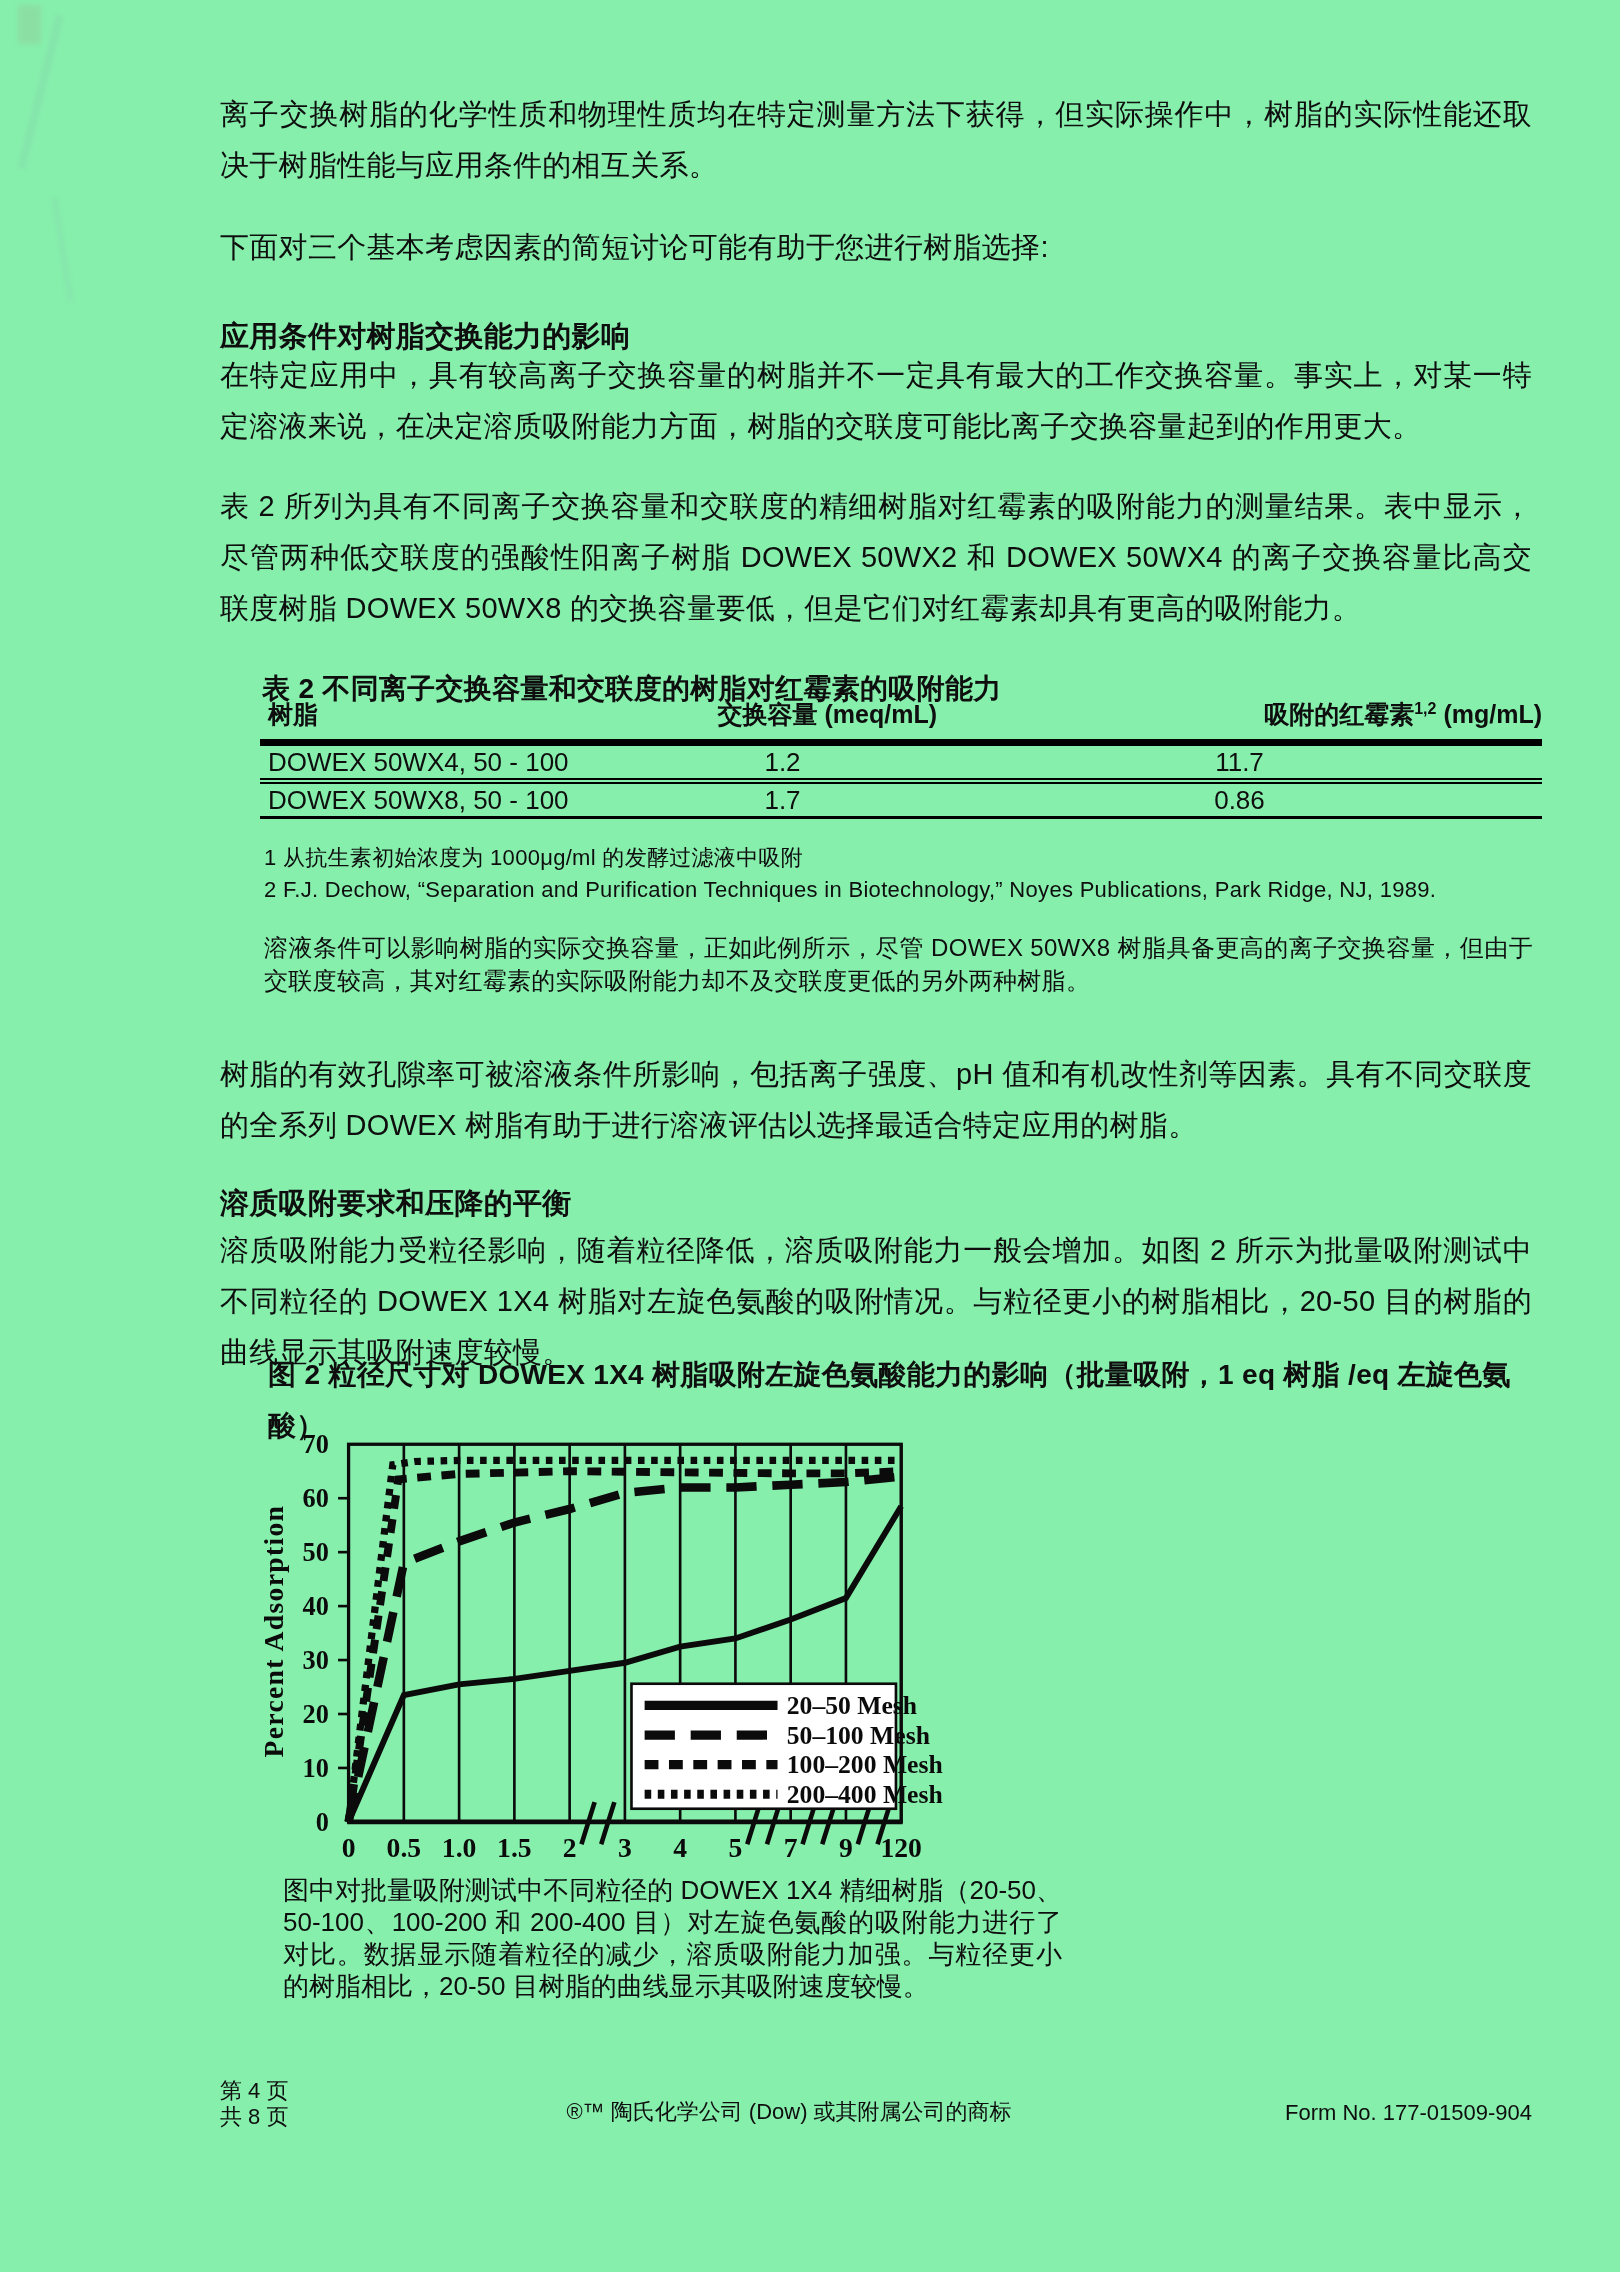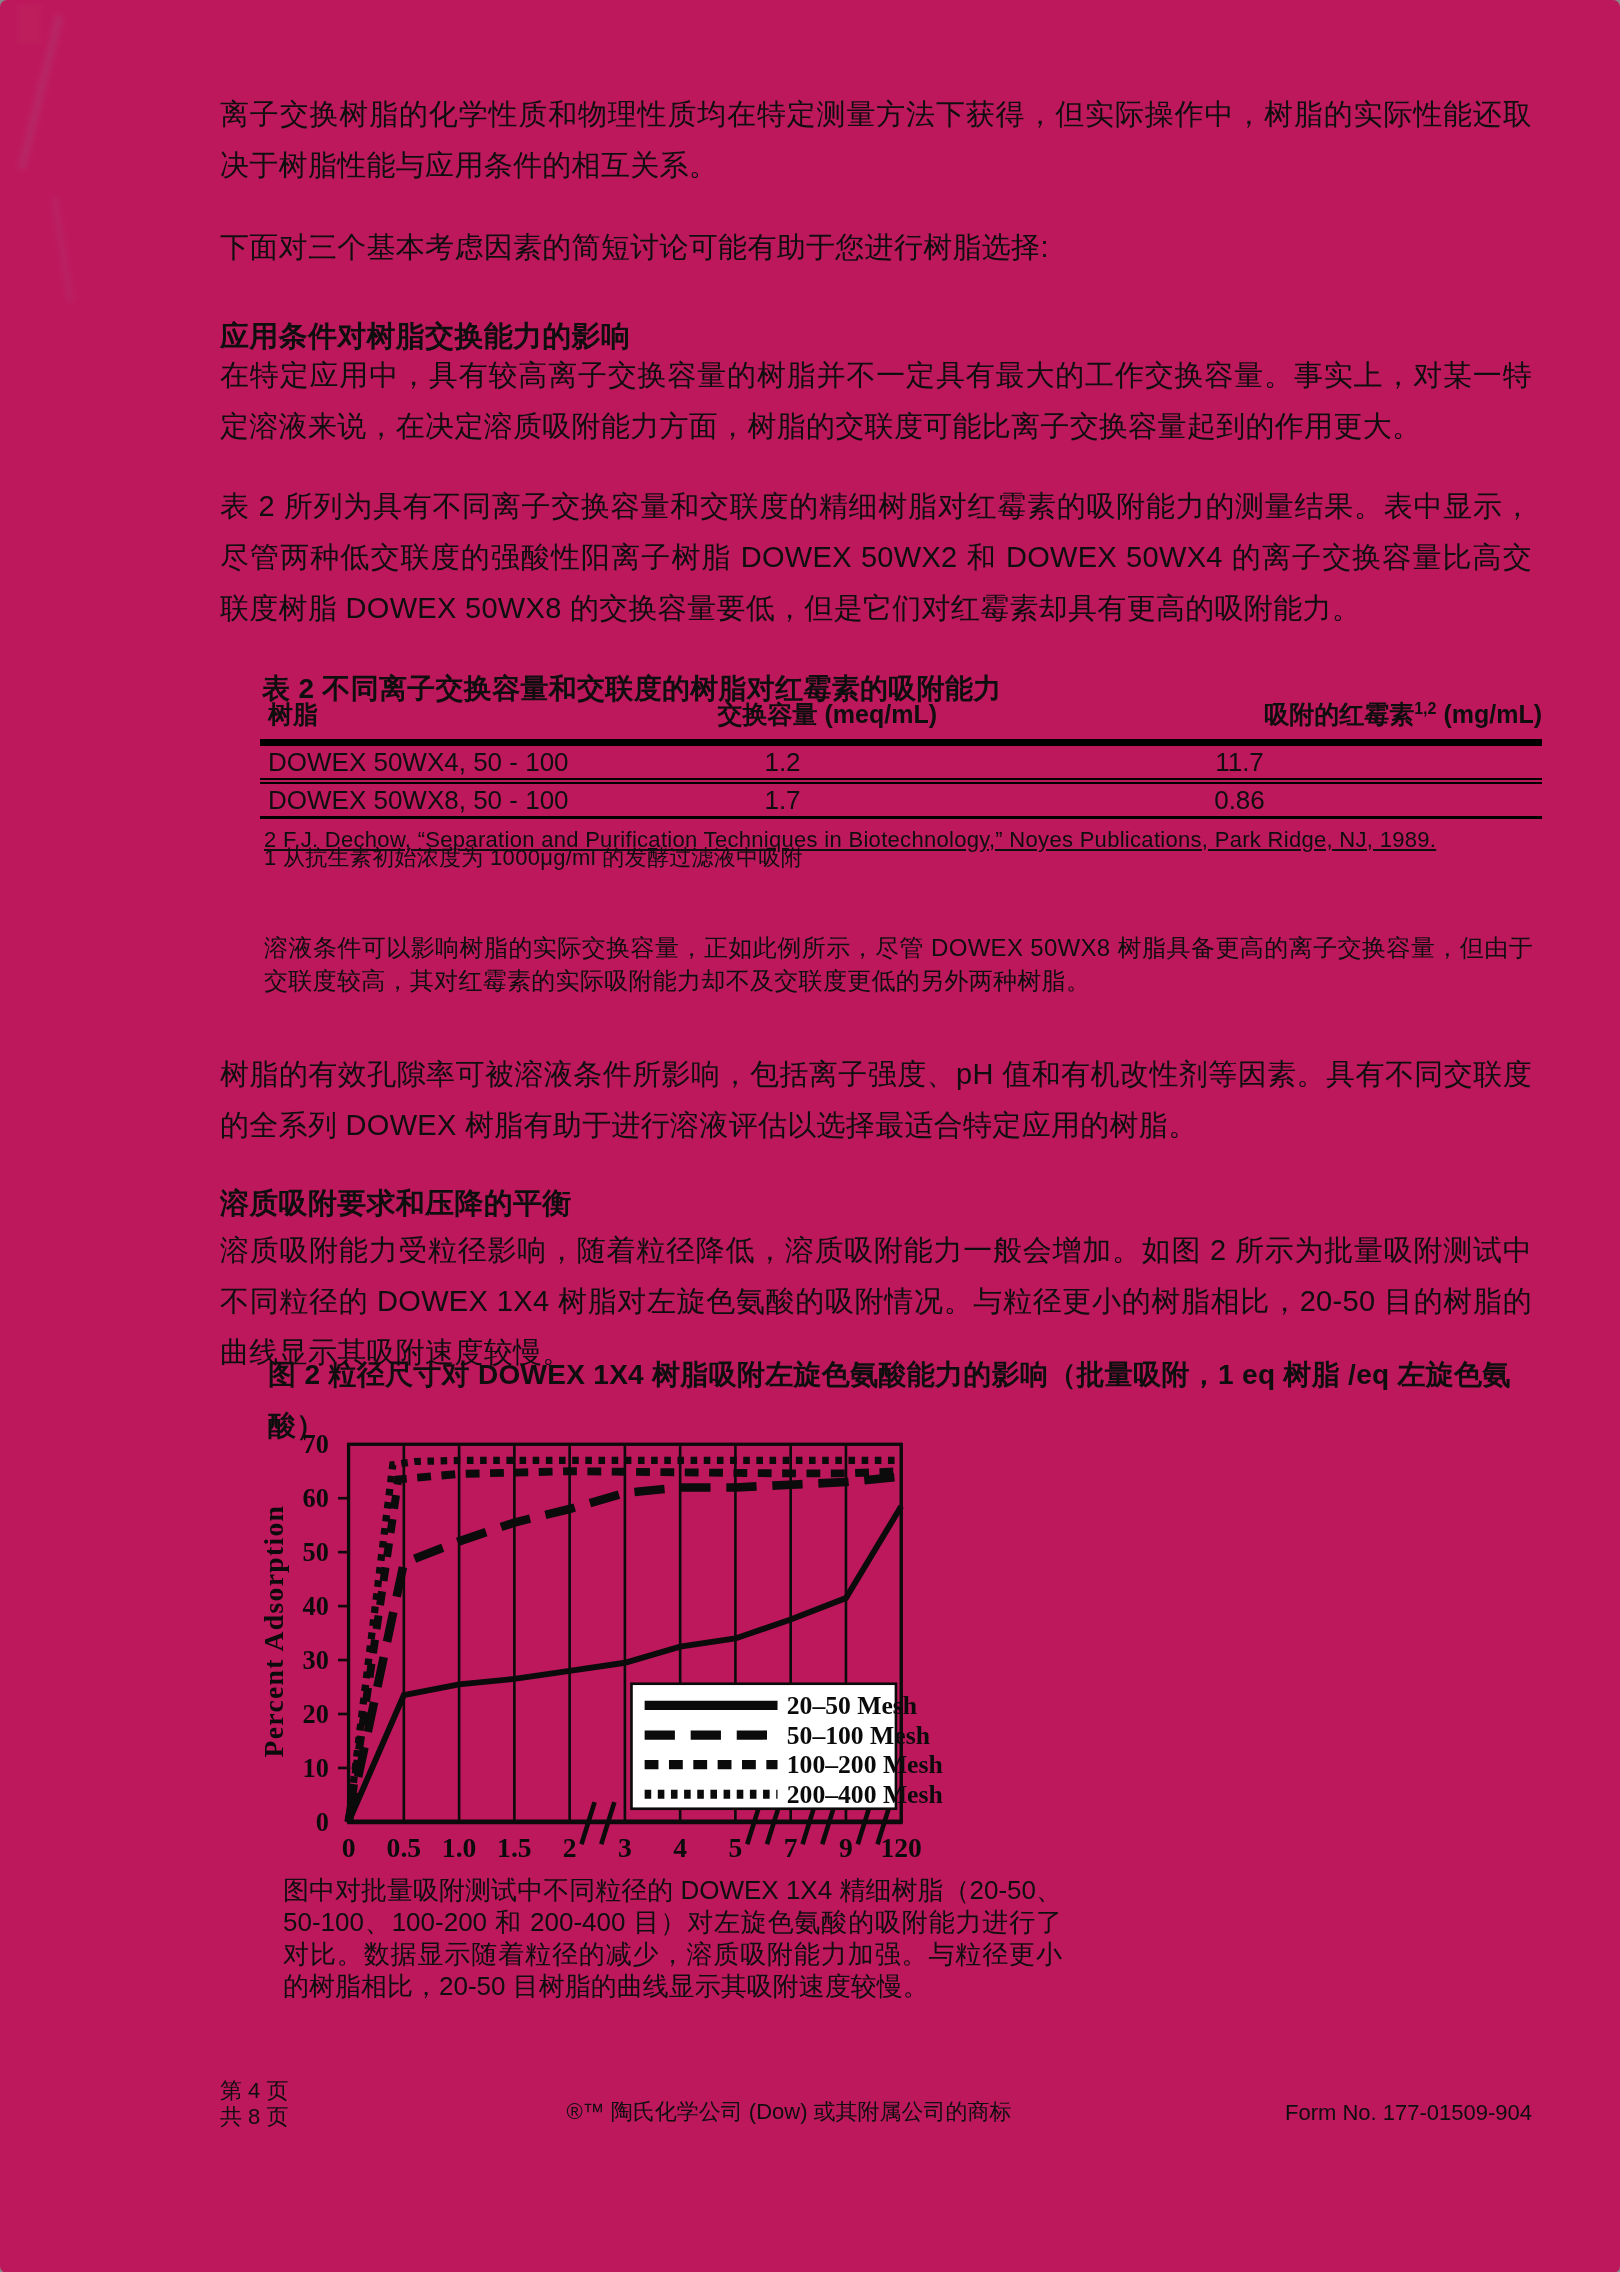--- a/index.html
+++ b/index.html
@@ -1,20 +1,19 @@
 <!DOCTYPE html>
 <html style="font-size:10.5px"><head>
 <meta charset="utf-8">
 <style>
   html,body{margin:0;padding:0;background:#888;}
   .page{
     position:relative;width:1620px;height:2273px;margin:0 auto;
-    background:#be185d;color:#0e0e0e;overflow:hidden;
+    background:#86efac;color:#0e0e0e;overflow:hidden;
     font-family:"Liberation Sans","DejaVu Sans",sans-serif;
-    border-radius:7px;
   }
   .para{
     position:absolute;left:220px;width:1312px;
     font-size:29px;line-height:51px;letter-spacing:0.3px;
     text-align:justify;text-justify:inter-ideograph;
   }
   .single{text-align:left;}
   .h{font-weight:bold;text-align:left;}
   .small{font-size:22px;line-height:30px;}
   .note{font-size:24px;line-height:33px;}
@@ -97,21 +96,21 @@
     </tr>
     <tr class="last">
       <td class="c1">DOWEX 50WX8, 50 - 100</td>
       <td class="c2">1.7</td>
       <td class="c3">0.86</td>
     </tr>
   </tbody>
     </table>
 
   <div class="para small single" style="left:264px;top:843px;width:1269px;">1 从抗生素初始浓度为 1000μg/ml 的发酵过滤液中吸附</div>
-  <div class="para small single" style="left:264px;top:825px;width:1269px;text-decoration:underline;">2 F.J. Dechow, “Separation and Purification Techniques in Biotechnology,” Noyes Publications, Park Ridge, NJ, 1989.</div>
+  <div class="para small single" style="left:264px;top:875px;width:1269px;">2 F.J. Dechow, “Separation and Purification Techniques in Biotechnology,” Noyes Publications, Park Ridge, NJ, 1989.</div>
   <div class="para note" style="left:264px;top:931px;width:1269px;">溶液条件可以影响树脂的实际交换容量，正如此例所示，尽管 DOWEX 50WX8 树脂具备更高的离子交换容量，但由于交联度较高，其对红霉素的实际吸附能力却不及交联度更低的另外两种树脂。</div>
 
   <div class="para" style="top:1049px;">树脂的有效孔隙率可被溶液条件所影响，包括离子强度、pH 值和有机改性剂等因素。具有不同交联度的全系列 DOWEX 树脂有助于进行溶液评估以选择最适合特定应用的树脂。</div>
 
   <div class="para h" style="top:1178px;">溶质吸附要求和压降的平衡</div>
   <div class="para" style="top:1225px;">溶质吸附能力受粒径影响，随着粒径降低，溶质吸附能力一般会增加。如图 2 所示为批量吸附测试中不同粒径的 DOWEX 1X4 树脂对左旋色氨酸的吸附情况。与粒径更小的树脂相比，20-50 目的树脂的曲线显示其吸附速度较慢。</div>
 
   <div class="para h" style="left:268px;top:1349px;width:1276px;font-size:28px;">图 2 粒径尺寸对 DOWEX 1X4 树脂吸附左旋色氨酸能力的影响（批量吸附，1 eq 树脂 /eq 左旋色氨酸）</div>
 
   <div id="chart-wrap">

